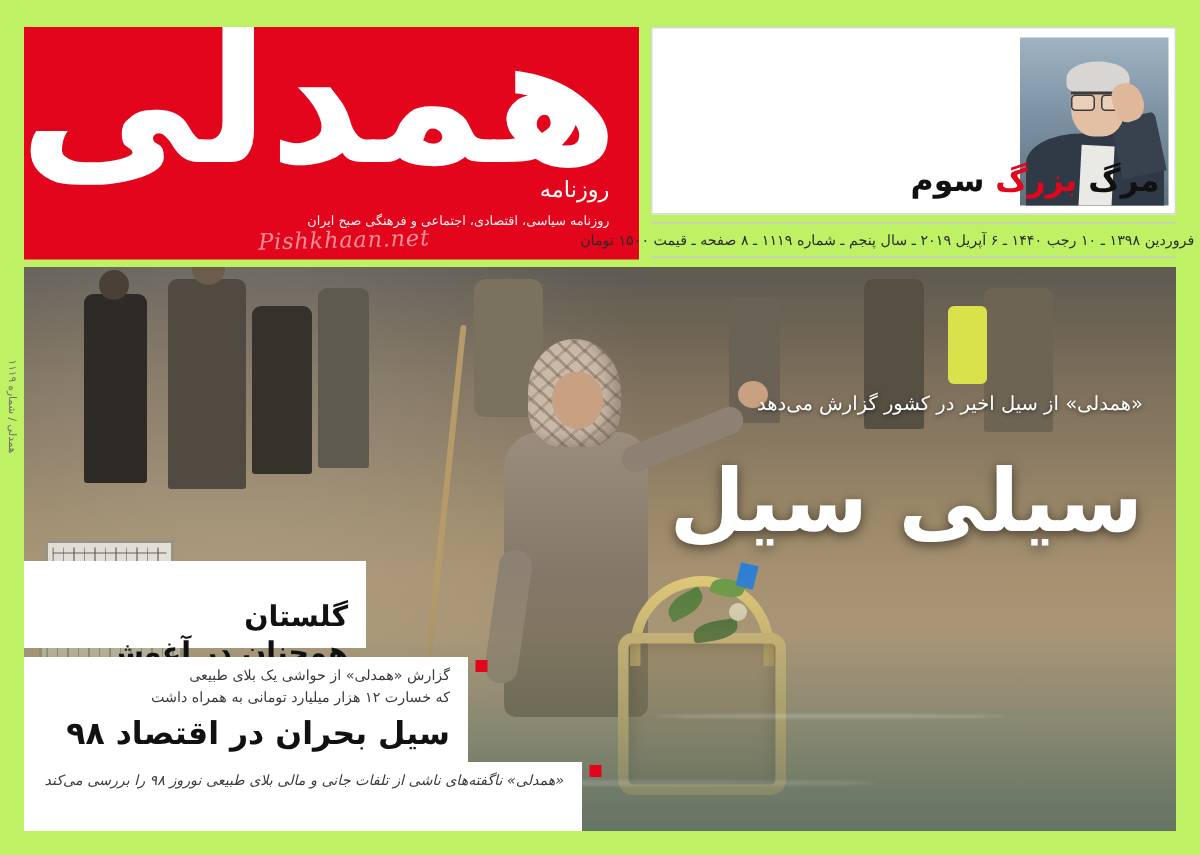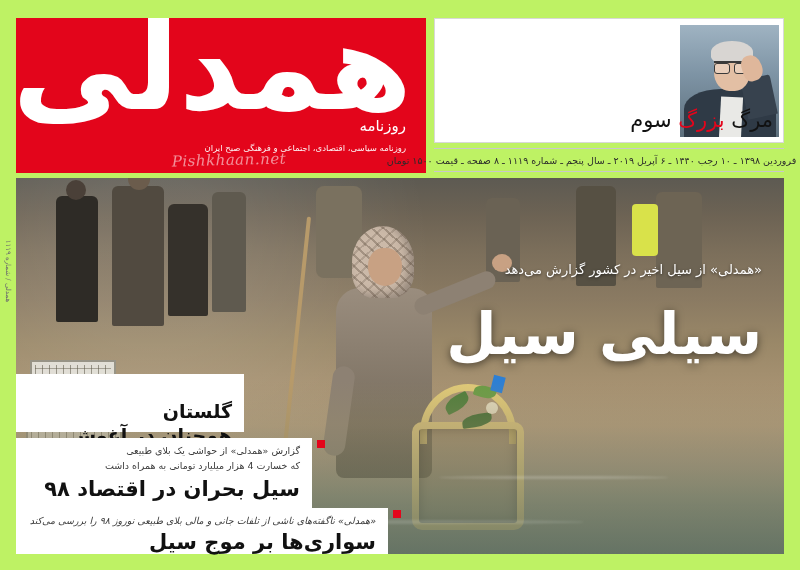--- a/index.html
+++ b/index.html
@@ -115,21 +115,21 @@
   .teaser-text {
     position: absolute;
     right: 10px; top: 8px;
     width: 225px;
     text-align: right;
     direction: rtl;
   }
   .teaser-line { font-size: 11.5px; color: #1a1a1a; line-height: 1.65; white-space: nowrap; }
   .teaser-headline {
     position: absolute; right: 10px; bottom: 10px;
-    font-size: 21px; font-weight: normal; color: #111; direction: rtl;
+    font-size: 21px; font-weight: bold; color: #111; direction: rtl;
     white-space: nowrap;
   }
   .teaser-headline .hl { color: #e3051b; }
 
   
   .datestrip {
     position: absolute;
     left: 434px; top: 148px;
     width: 350px; height: 24px;
     border-top: 1px solid #c9c9c9;
@@ -398,24 +398,23 @@
     <div class="maintitle">سیلی سیل</div>
   </div>
 
   <div class="box box1">
     <div class="t1">گلستان</div>
     <div class="t2">همچنان در آغوش سیل</div>
   </div>
 
   <div class="box box2">
     <div class="d1">گزارش «همدلی» از حواشی یک بلای طبیعی</div>
-    <div class="d1">که خسارت 4 هزار میلیارد تومانی به همراه داشت</div>
+    <div class="d1">که خسارت ۱۲ هزار میلیارد تومانی به همراه داشت</div>
     <div class="h1">سیل بحران در اقتصاد ۹۸</div>
   </div>
   <div class="redtab rt1"></div>
 
   <div class="box box3">
     <div class="d1">«همدلی» ناگفته‌های ناشی از تلفات جانی و مالی بلای طبیعی نوروز ۹۸ را بررسی می‌کند</div>
-    <div class="h1">سواری‌ها بر موج سیل</div>
   </div>
   <div class="redtab rt2"></div>
 
 </div>
 
 </body></html>

